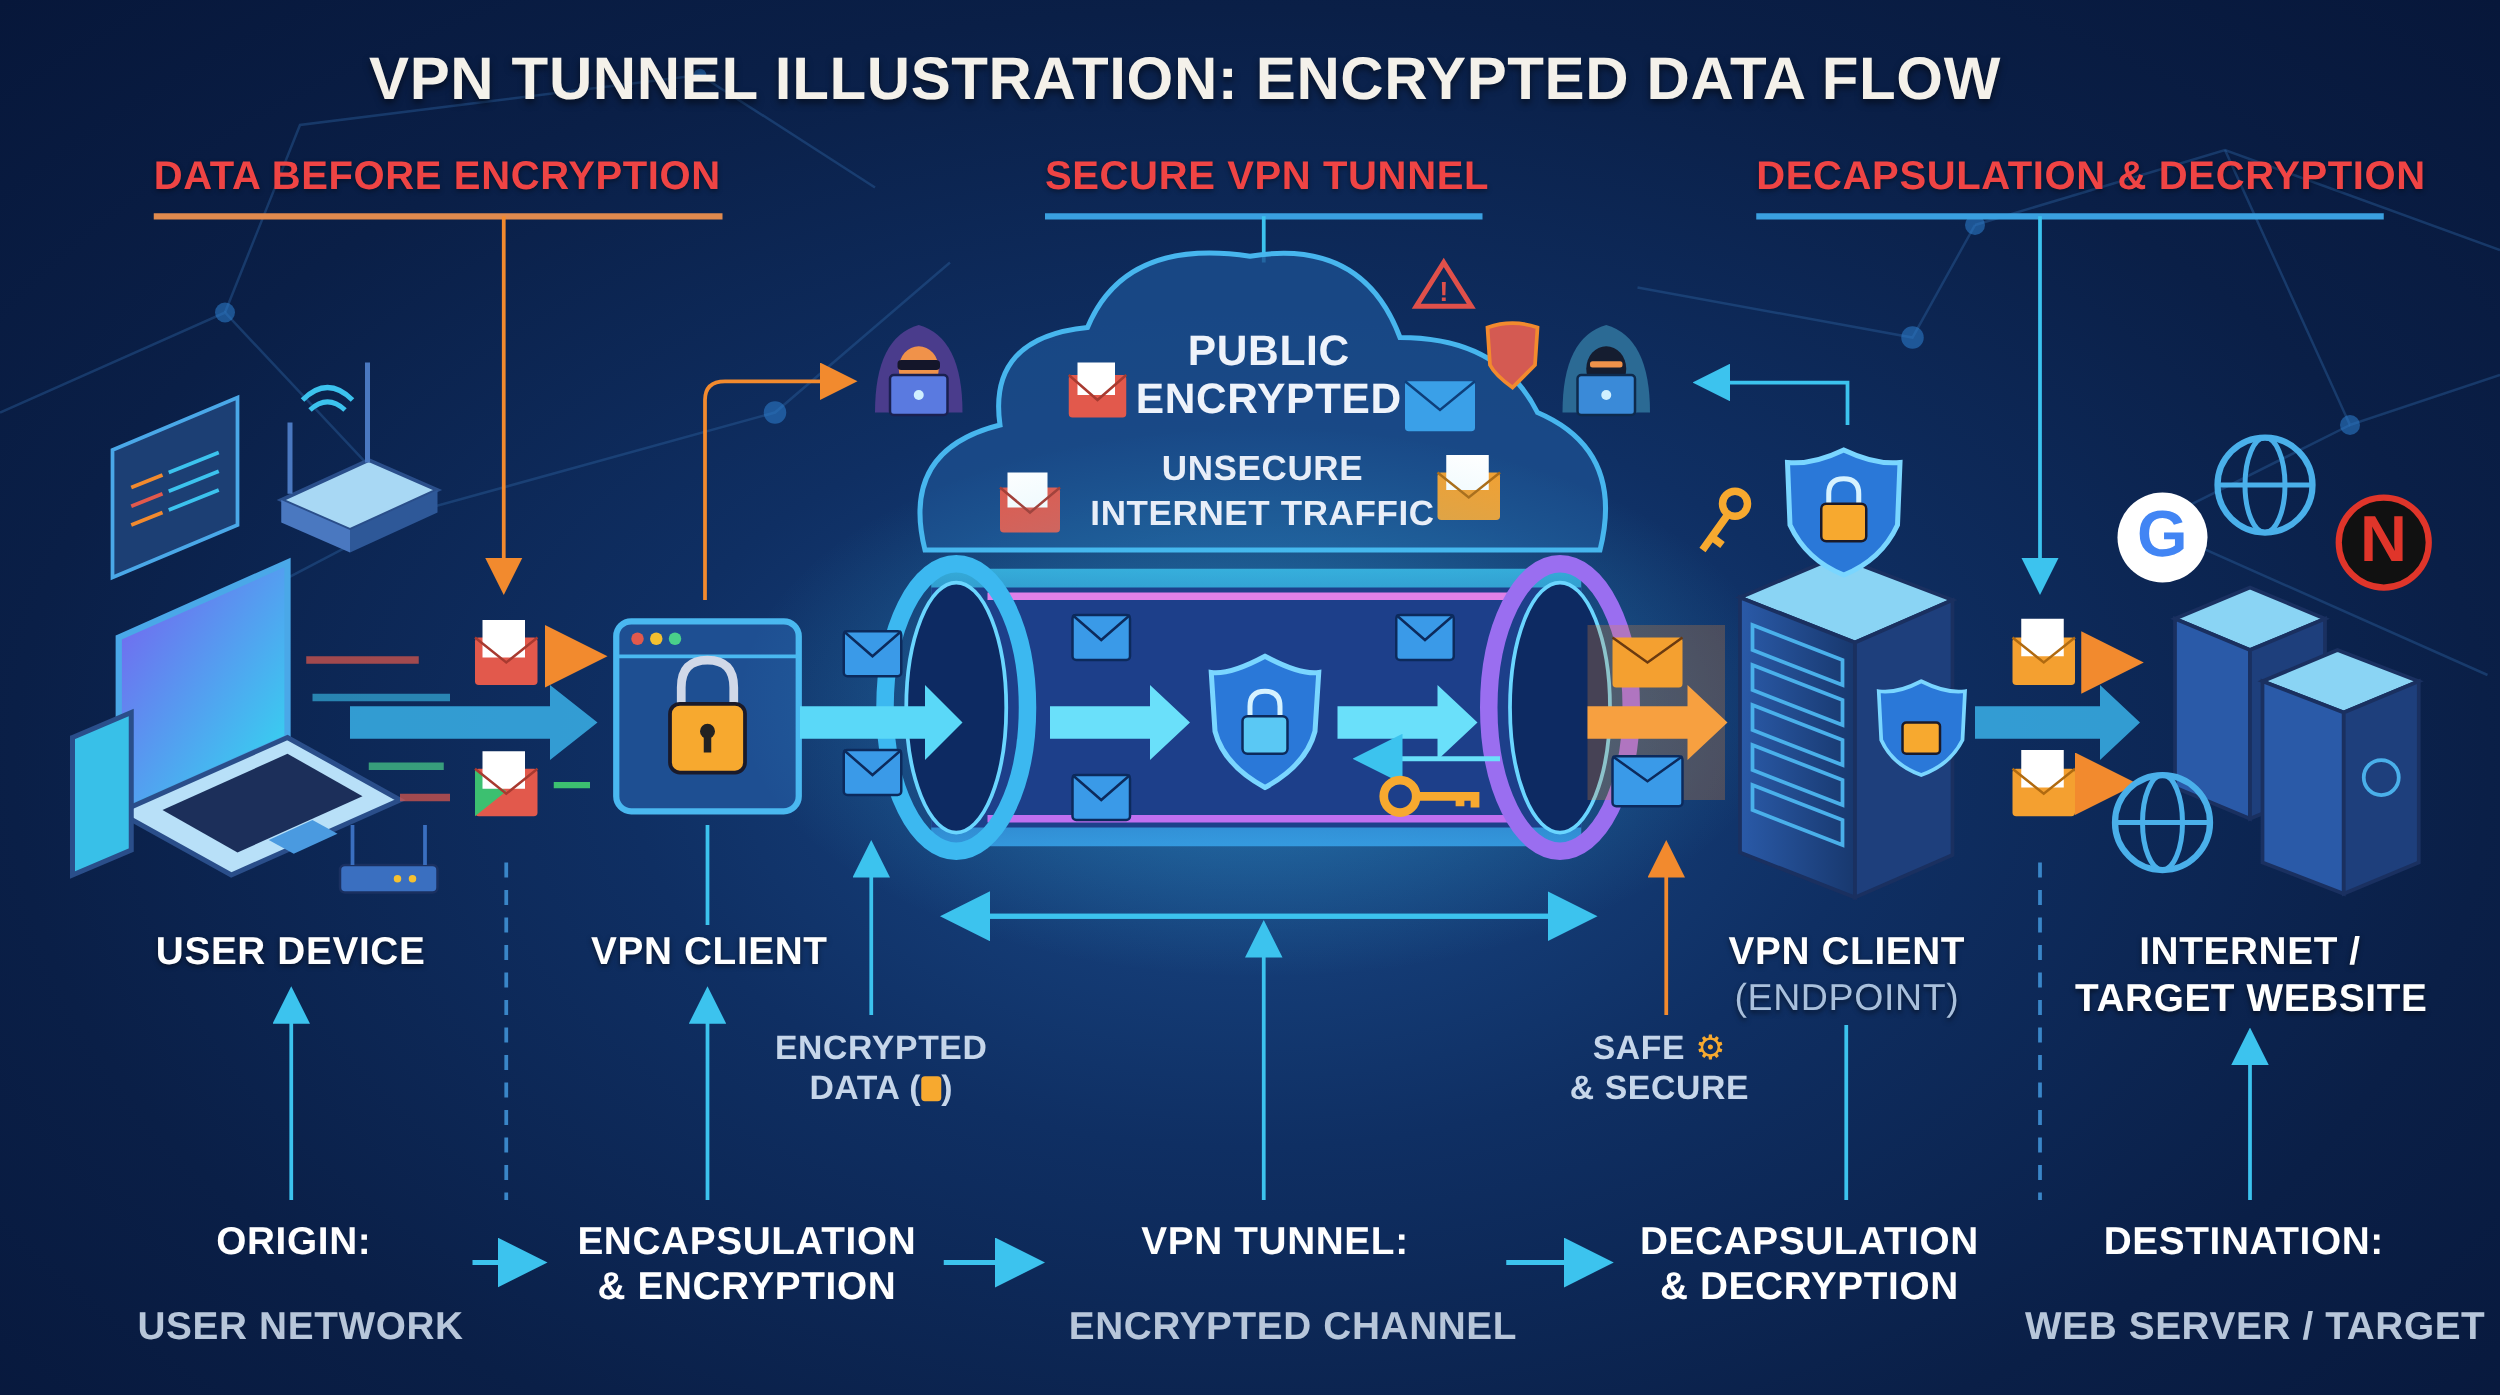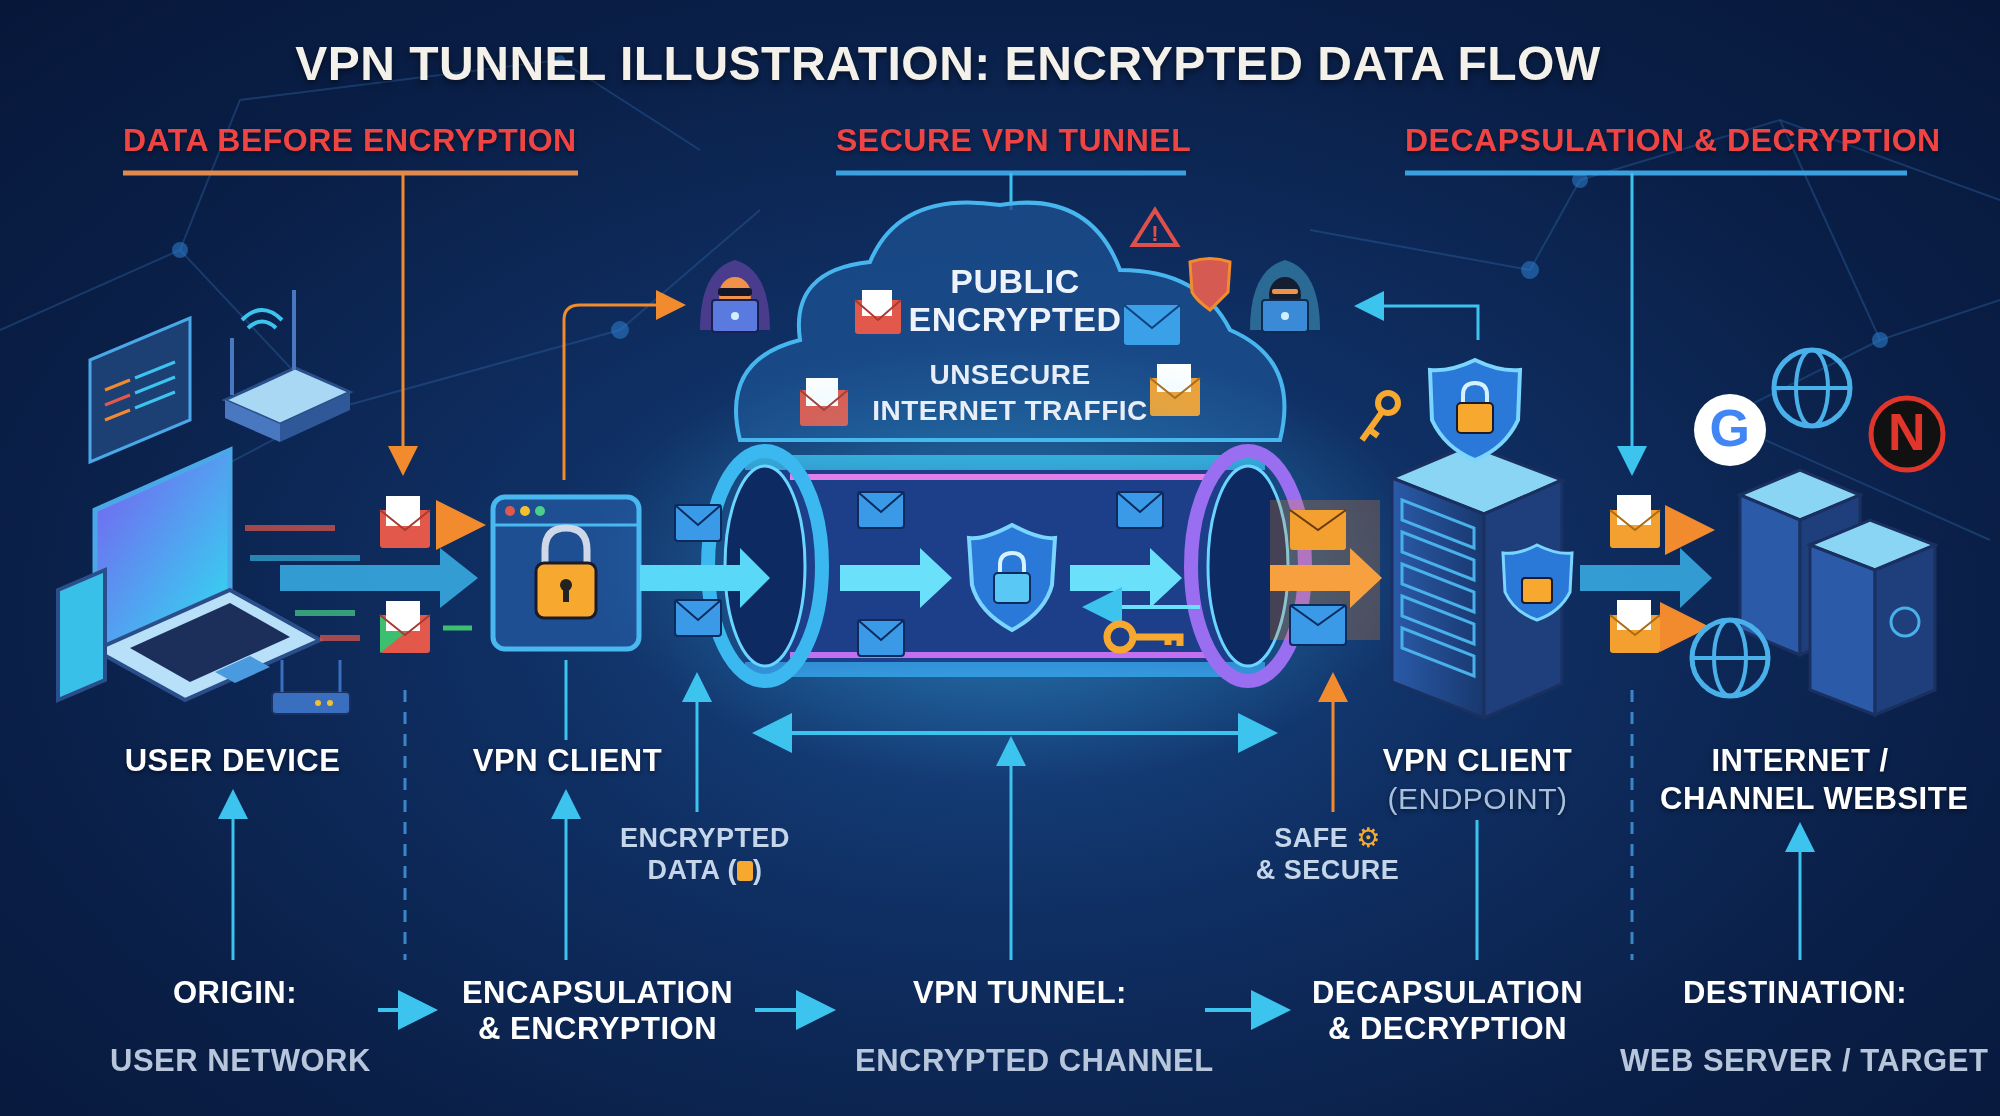--- a/index.html
+++ b/index.html
@@ -378,21 +378,21 @@
 </div>
 
 <div class="txt node-label" style="left:100px;width:265px;top:742px;">USER DEVICE</div>
 <div class="txt node-label" style="left:440px;width:255px;top:742px;">VPN CLIENT</div>
 <div class="txt node-label" style="left:1345px;width:265px;top:742px;">
   <div>VPN CLIENT</div>
   <div class="node-sub">(ENDPOINT)</div>
 </div>
 <div class="txt node-label" style="left:1660px;width:280px;top:742px;">
   <div>INTERNET /</div>
-  <div>CHANNEL WEBSITE</div>
+  <div>TARGET WEBSITE</div>
 </div>
 
 <div class="txt note" style="left:610px;width:190px;top:822px;">
   <div>ENCRYPTED</div>
   <div><span>DATA (</span><span style="display:inline-block;width:16px;height:20px;background:#f7a92f;border-radius:3px;vertical-align:-2px;"></span><span>)</span></div>
 </div>
 <div class="txt note" style="left:1240px;width:175px;top:822px;">
   <div><span>SAFE</span> <span style="color:#f7a92f;">⚙</span></div>
   <div>&amp; SECURE</div>
 </div>

